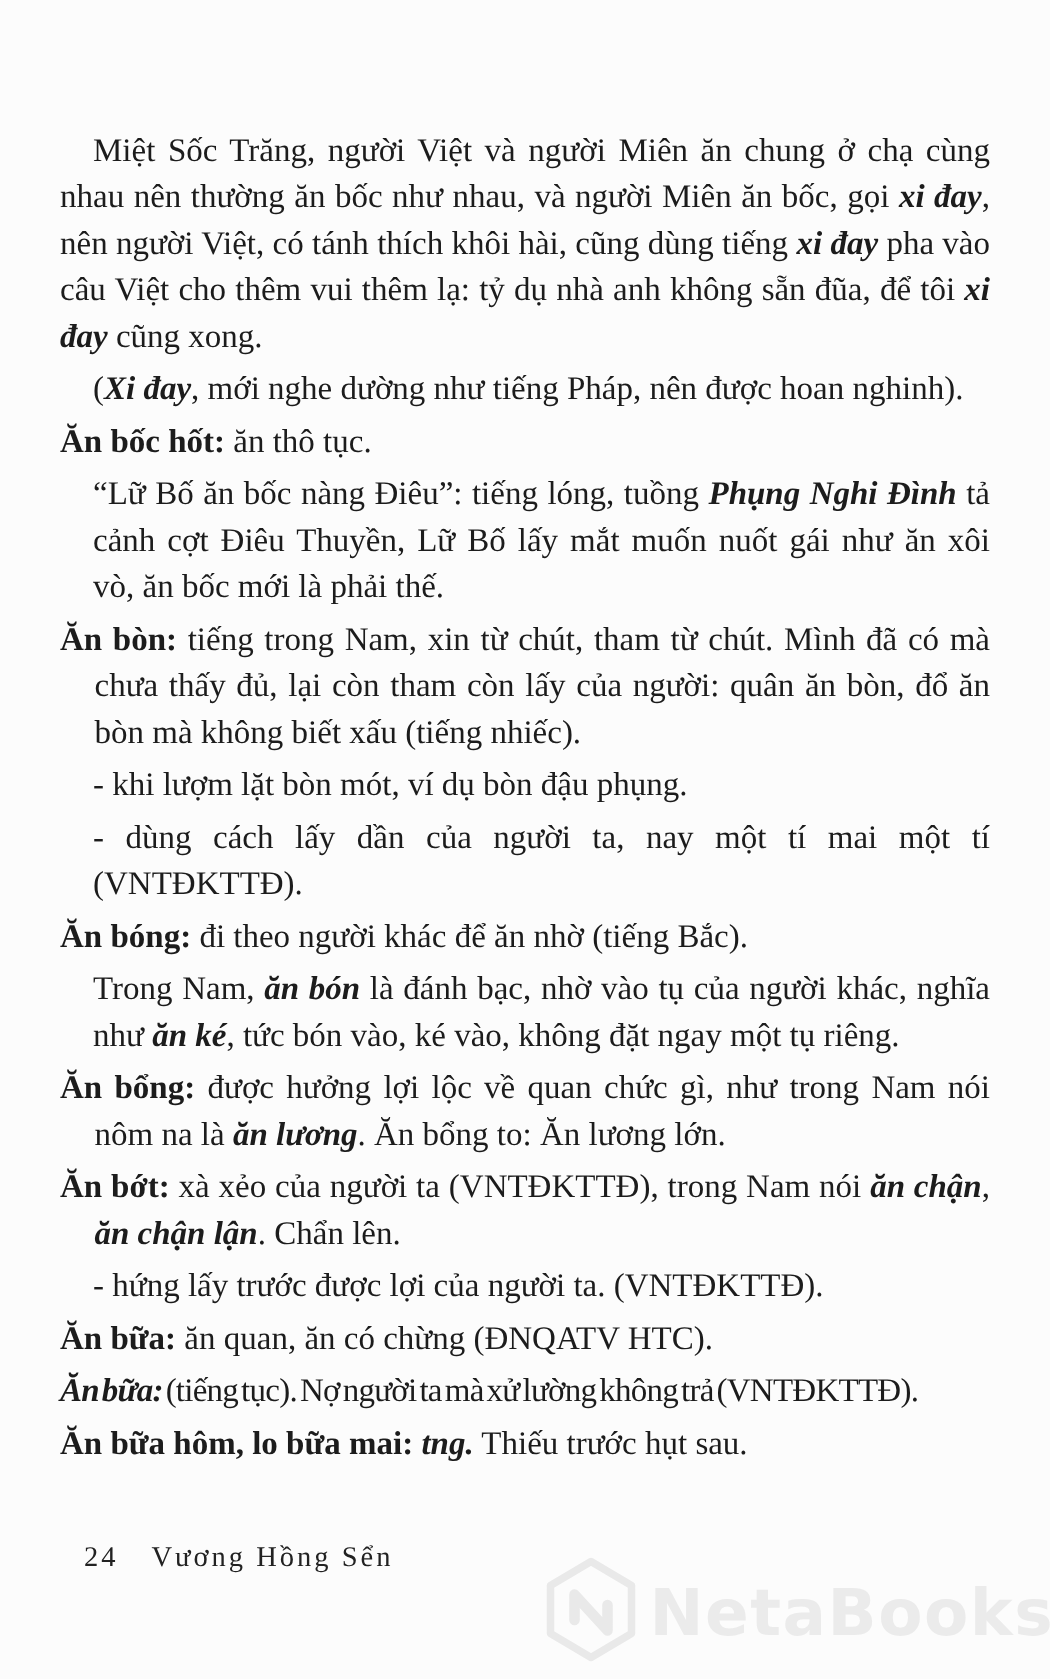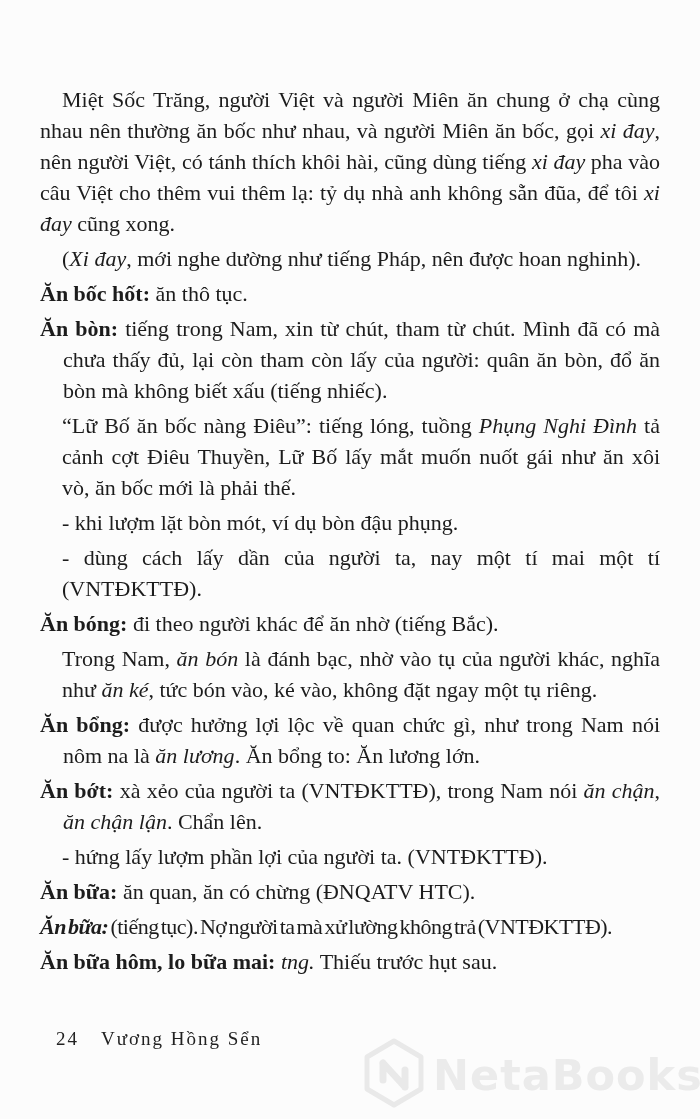--- a/index.html
+++ b/index.html
@@ -28,21 +28,21 @@
     margin: 0 0 4px 0;
   }
   
   p.para { text-indent: 22px; }
   
   p.entry { padding-left: 23px; text-indent: -23px; }
   
   p.block { margin-left: 22px; }
   p.compact { letter-spacing: -0.5px; word-spacing: -3px; }
   .seg-n { font-style: normal; }
-  .seg-i { font-style: italic; }
+  .seg-i { font-style: italic; font-weight: bold; }
   .seg-b { font-weight: bold; }
   .seg-bi { font-weight: bold; font-style: italic; }
 
   .footer {
     position: absolute;
     left: 56px;
     top: 1028px;
     font-size: 19px;
     letter-spacing: 2px;
     color: #222;
@@ -69,29 +69,29 @@
   }
 </style>
 </head>
 <body>
 
 <main class="page-body">
 
 <p class="line para"><span class="seg-n">Miệt Sốc Trăng, người Việt và người Miên ăn chung ở chạ cùng nhau nên thường ăn bốc như nhau, và người Miên ăn bốc, gọi </span><span class="seg-i">xi đay</span><span class="seg-n">, nên người Việt, có tánh thích khôi hài, cũng dùng tiếng </span><span class="seg-i">xi đay</span><span class="seg-n"> pha vào câu Việt cho thêm vui thêm lạ: tỷ dụ nhà anh không sẵn đũa, để tôi </span><span class="seg-i">xi đay</span><span class="seg-n"> cũng xong.</span></p>
     <p class="line para"><span class="seg-n">(</span><span class="seg-i">Xi đay</span><span class="seg-n">, mới nghe dường như tiếng Pháp, nên được hoan nghinh).</span></p>
     <p class="line entry"><span class="seg-b">Ăn bốc hốt:</span><span class="seg-n"> ăn thô tục.</span></p>
+    <p class="line block"><span class="seg-n">“Lữ Bố ăn bốc nàng Điêu”: tiếng lóng, tuồng </span><span class="seg-i">Phụng Nghi Đình</span><span class="seg-n"> tả cảnh cợt Điêu Thuyền, Lữ Bố lấy mắt muốn nuốt gái như ăn xôi vò, ăn bốc mới là phải thế.</span></p>
     <p class="line entry"><span class="seg-b">Ăn bòn:</span><span class="seg-n"> tiếng trong Nam, xin từ chút, tham từ chút. Mình đã có mà chưa thấy đủ, lại còn tham còn lấy của người: quân ăn bòn, đổ ăn bòn mà không biết xấu (tiếng nhiếc).</span></p>
-    <p class="line block"><span class="seg-n">“Lữ Bố ăn bốc nàng Điêu”: tiếng lóng, tuồng </span><span class="seg-i">Phụng Nghi Đình</span><span class="seg-n"> tả cảnh cợt Điêu Thuyền, Lữ Bố lấy mắt muốn nuốt gái như ăn xôi vò, ăn bốc mới là phải thế.</span></p>
     <p class="line block"><span class="seg-n">- khi lượm lặt bòn mót, ví dụ bòn đậu phụng.</span></p>
     <p class="line block"><span class="seg-n">- dùng cách lấy dần của người ta, nay một tí mai một tí (VNTĐKTTĐ).</span></p>
     <p class="line entry"><span class="seg-b">Ăn bóng:</span><span class="seg-n"> đi theo người khác để ăn nhờ (tiếng Bắc).</span></p>
     <p class="line block"><span class="seg-n">Trong Nam, </span><span class="seg-i">ăn bón</span><span class="seg-n"> là đánh bạc, nhờ vào tụ của người khác, nghĩa như </span><span class="seg-i">ăn ké</span><span class="seg-n">, tức bón vào, ké vào, không đặt ngay một tụ riêng.</span></p>
     <p class="line entry"><span class="seg-b">Ăn bổng:</span><span class="seg-n"> được hưởng lợi lộc về quan chức gì, như trong Nam nói nôm na là </span><span class="seg-i">ăn lương</span><span class="seg-n">. Ăn bổng to: Ăn lương lớn.</span></p>
     <p class="line entry"><span class="seg-b">Ăn bớt:</span><span class="seg-n"> xà xẻo của người ta (VNTĐKTTĐ), trong Nam nói </span><span class="seg-i">ăn chận</span><span class="seg-n">, </span><span class="seg-i">ăn chận lận</span><span class="seg-n">. Chẩn lên.</span></p>
-    <p class="line block"><span class="seg-n">- hứng lấy lượm phần lợi của người ta. (VNTĐKTTĐ).</span></p>
+    <p class="line block"><span class="seg-n">- hứng lấy trước được lợi của người ta. (VNTĐKTTĐ).</span></p>
     <p class="line entry"><span class="seg-b">Ăn bữa:</span><span class="seg-n"> ăn quan, ăn có chừng (ĐNQATV HTC).</span></p>
     <p class="line entry compact"><span class="seg-bi">Ăn bữa:</span><span class="seg-n"> (tiếng tục). Nợ người ta mà xử lường không trả (VNTĐKTTĐ).</span></p>
     <p class="line entry"><span class="seg-b">Ăn bữa hôm, lo bữa mai:</span><span class="seg-n"> </span><span class="seg-i">tng.</span><span class="seg-n"> Thiếu trước hụt sau.</span></p>
   </main>
 
 <div class="footer">
   <span class="pageno">24</span><span>Vương Hồng Sển</span>
 </div>
 
 <div class="watermark">

